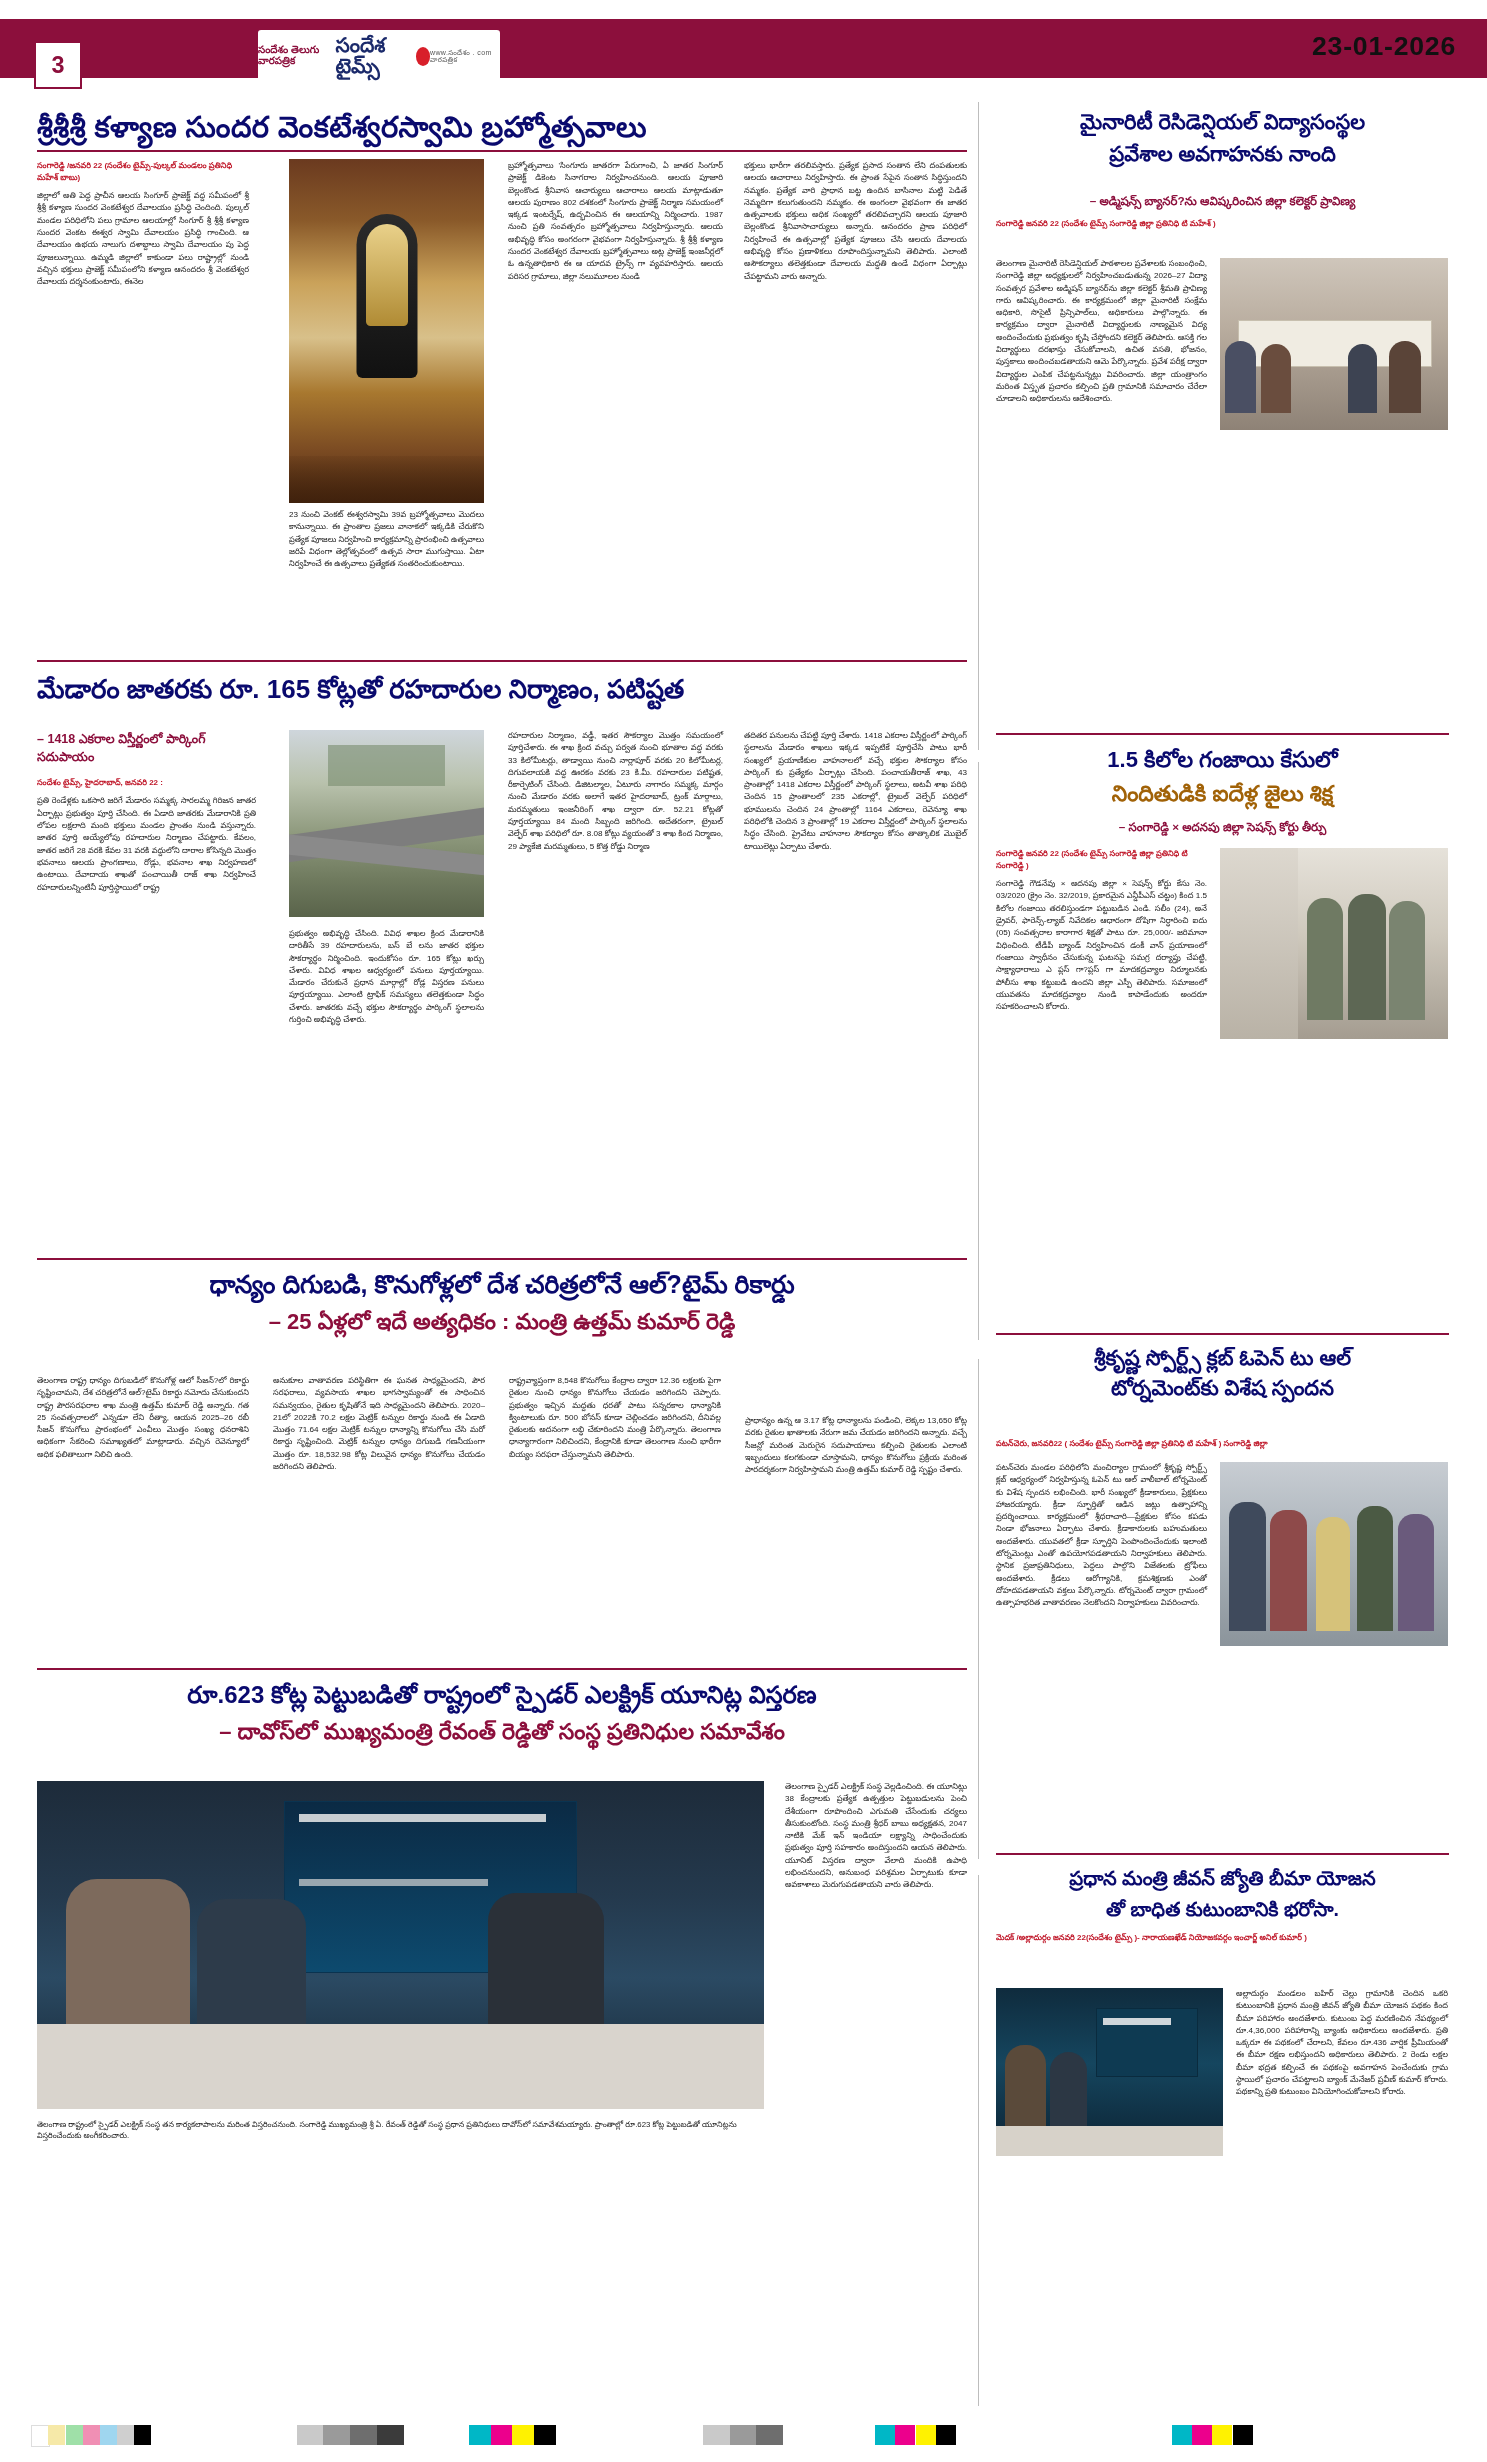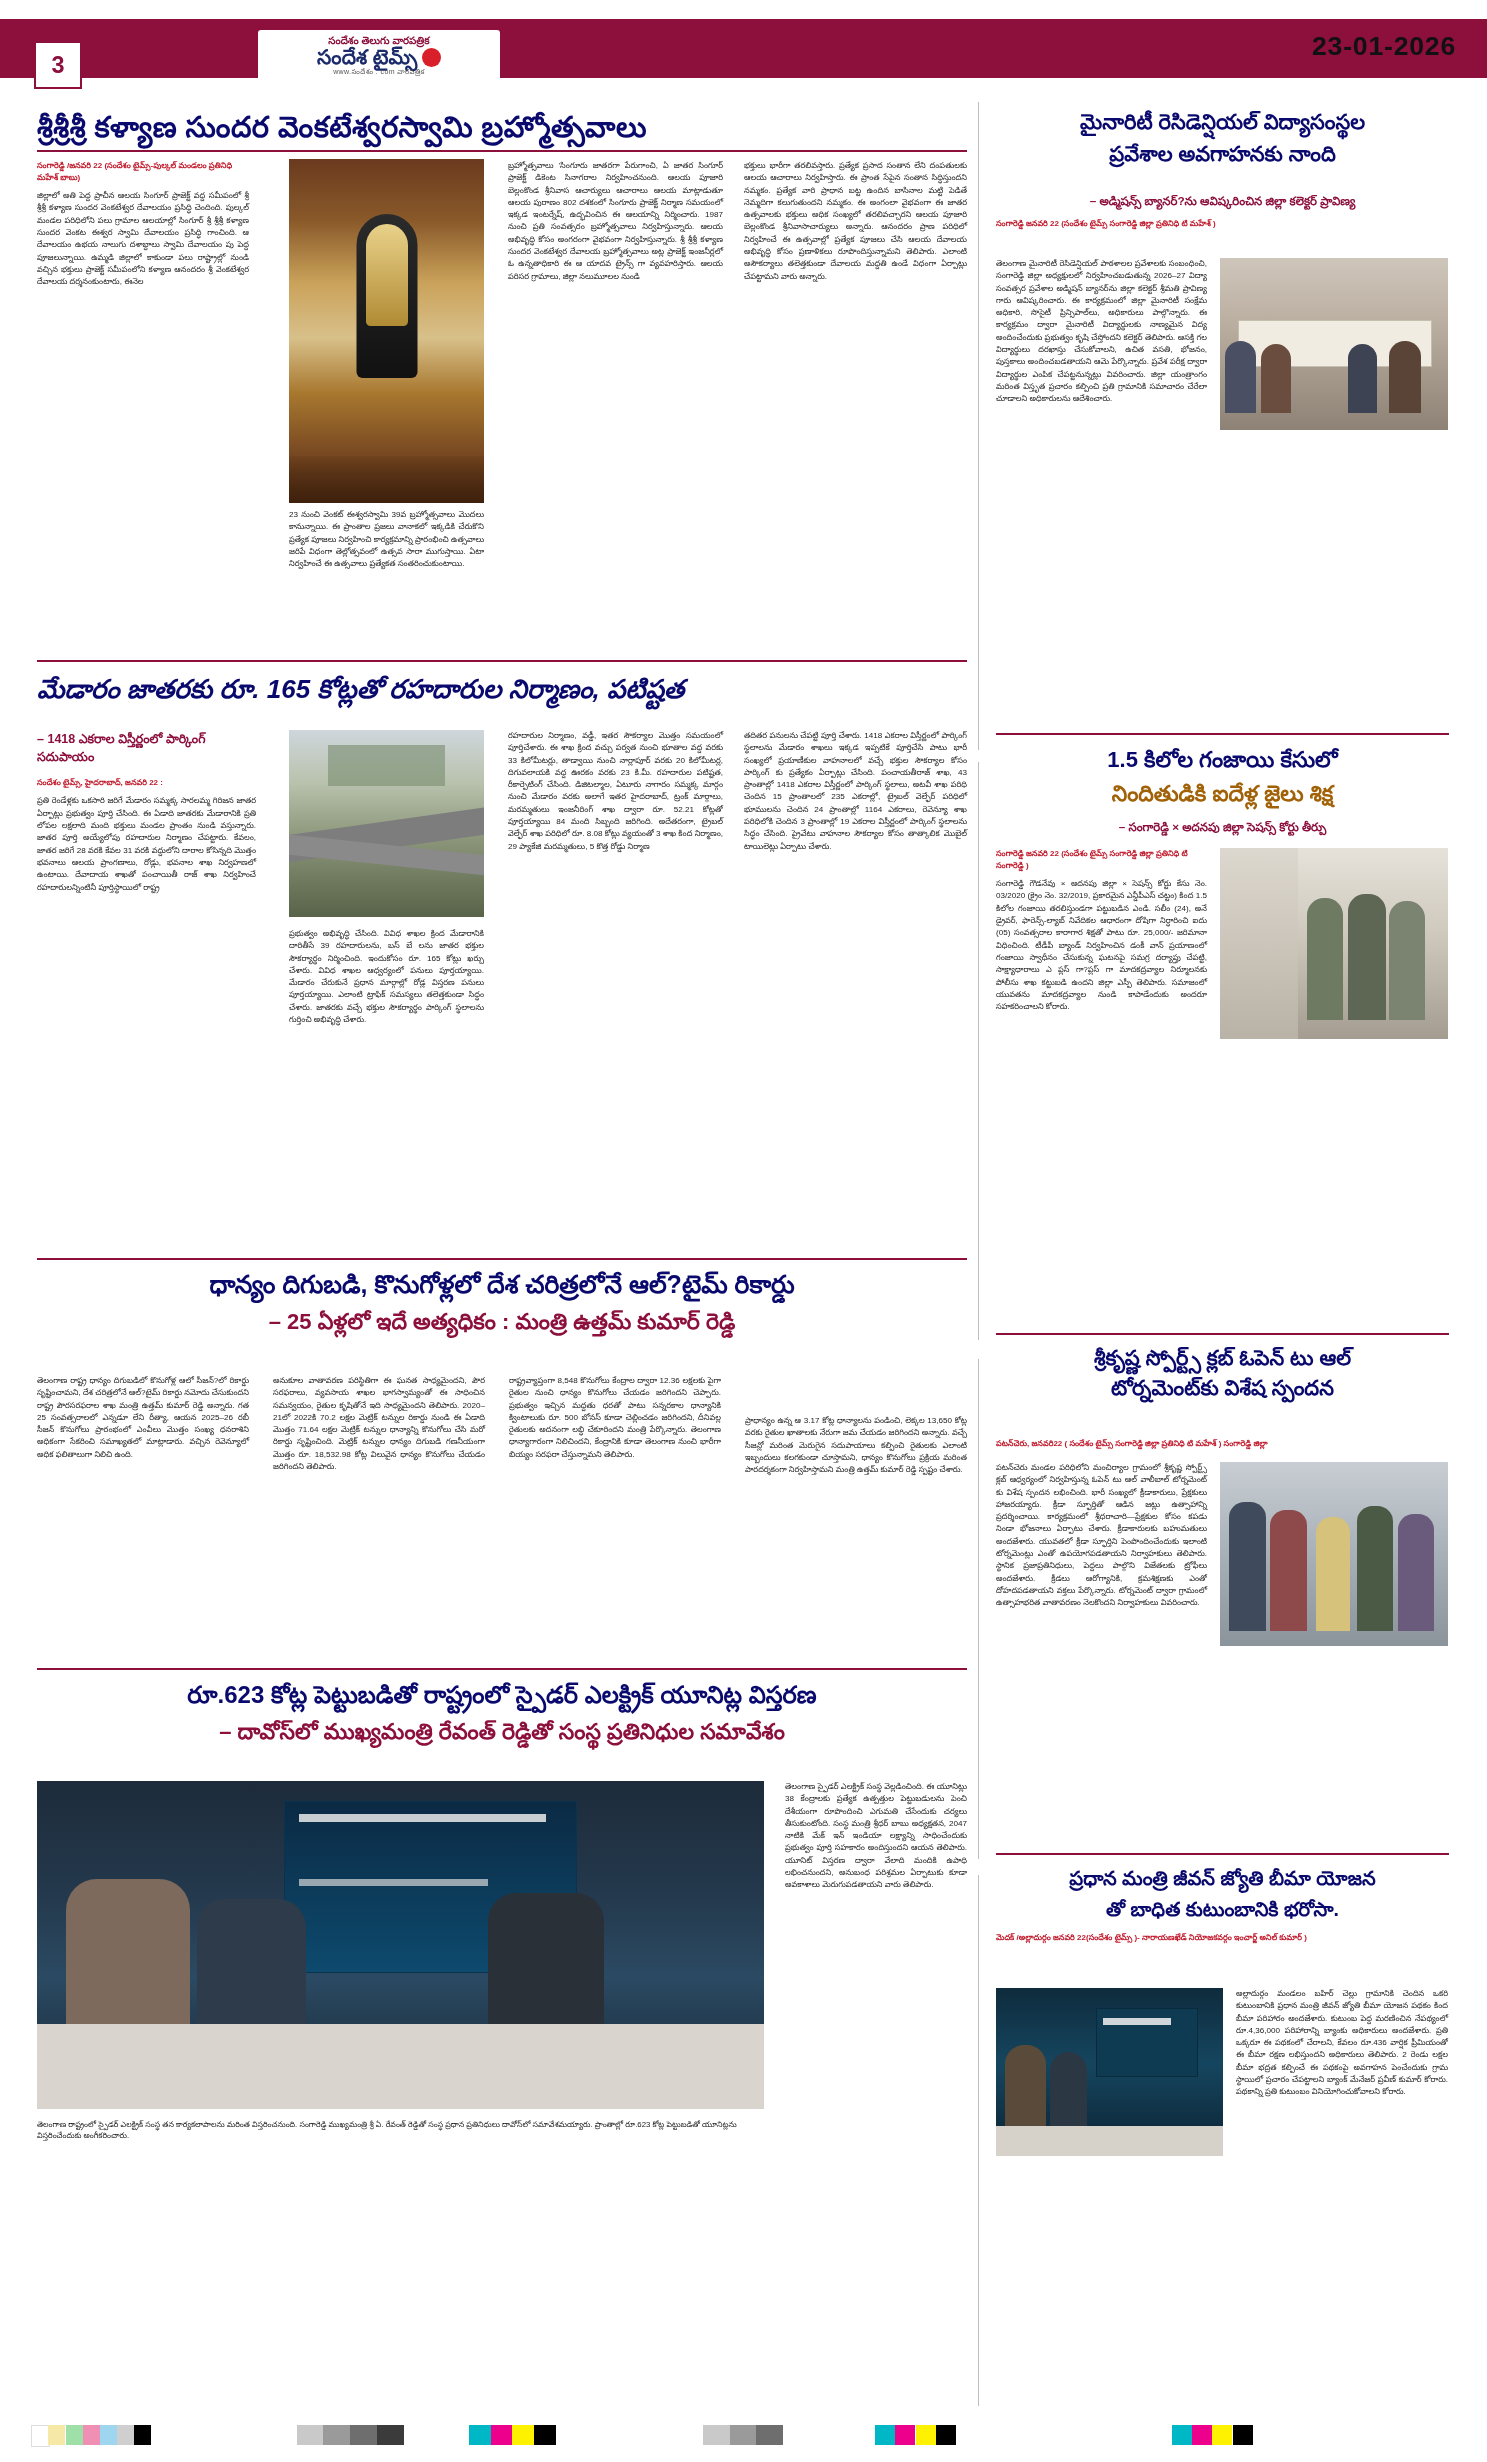--- a/index.html
+++ b/index.html
@@ -8,21 +8,21 @@
 
   
   .masthead{position:absolute;left:0;top:0;width:1487px;height:91px;}
   .mast-bar{position:absolute;left:0;top:19px;width:1487px;height:55px;background:#8c0f3c;}
   .mast-bar2{position:absolute;left:0;top:73px;width:1487px;height:4.7px;background:#8c0f3c;}
   .pagenum{position:absolute;left:34px;top:41px;width:44px;height:44px;background:#ffffff;border:2.3px solid #8c0f3c;
            display:flex;align-items:center;justify-content:center;font-size:23.4px;font-weight:bold;color:#8c0f3c;}
   .logo{position:absolute;left:258px;top:30px;width:242px;height:52px;background:#ffffff;border-radius:3.1px;
         display:flex;align-items:center;justify-content:center;overflow:hidden;}
   .logo .lg1{font-size:10.2px;color:#8c0f3c;font-weight:bold;}
-  .logo-inner{display:flex;flex-direction:column;align-items:center;line-height:1.05;justify-content:space-between;}
+  .logo-inner{display:flex;flex-direction:row;align-items:center;line-height:1.05;justify-content:space-between;}
   .logo-row{display:flex;align-items:center;gap:4.7px;}
   .logo-main{font-size:20.3px;font-weight:bold;color:#1b2a6b;}
   .logo-dot{width:19px;height:19px;border-radius:50%;background:#d81f2a;display:inline-block;}
   .logo-sub{font-size:7px;color:#555;letter-spacing:0.4px;}
   .datebox{position:absolute;right:31px;top:31px;font-size:26.6px;font-weight:bold;color:#111;letter-spacing:0.8px;}
 
   
   .hl{font-family:"Liberation Sans",sans-serif;color:#0a0a6e;font-weight:bold;line-height:1.25;}
   .hl-maroon{color:#8c0f3c;}
   .body{font-size:8.1px;line-height:1.52;text-align:justify;color:#1a1a1a;}
@@ -91,21 +91,21 @@
   <div class="col" style="left:508px;top:160px;width:215px;">
     <div class="body">బ్రహ్మోత్సవాలు 'సింగూరు జాతరగా పేరుగాంచి, ఏ జాతర సింగూర్ ప్రాజెక్ట్ డికెంట సినాగరాల నిర్వహించనుంది. ఆలయ పూజారి బెల్లంకొండ శ్రీనివాస ఆచార్యులు ఆచారాలు ఆలయ మాట్లాడుతూ ఆలయ పురాణం 802 దశకంలో సింగూరు ప్రాజెక్ట్ నిర్మాణ సమయంలో ఇక్కడ ఇంటర్నేష్, ఉద్భవించిన ఈ ఆలయాన్ని నిర్మించారు. 1987 నుంచి ప్రతి సంవత్సరం బ్రహ్మోత్సవాలు నిర్వహిస్తున్నారు. ఆలయ అభివృద్ధి కోసం అంగరంగా వైభవంగా నిర్వహిస్తున్నారు. శ్రీ శ్రీశ్రీ కళ్యాణ సుందర వెంకటేశ్వర దేవాలయ బ్రహ్మోత్సవాలు అట్ల ప్రాజెక్ట్ ఇంజనీర్లలో ఓ ఉన్నతాధికారి ఈ ఆ యాదవ ట్రైన్స్ గా వ్యవహరిస్తారు. ఆలయ పరిసర గ్రామాలు, జిల్లా నలుమూలల నుండి</div>
   </div>
   <div class="col" style="left:744px;top:160px;width:223px;">
     <div class="body">భక్తులు భారీగా తరలివస్తారు. ప్రత్యేక ప్రసాద సంతాన లేని దంపతులకు ఆలయ ఆచారాలు నిర్వహిస్తారు. ఈ ప్రాంత సేపైన సంతాన సిద్ధిస్తుందని నమ్మకం. ప్రత్యేక వారి ప్రాధాన బట్ట ఉందిన బాసినాల మట్టి పెడితే నెమ్మదిగా కలుగుతుందని నమ్మకం. ఈ అంగంలా వైభవంగా ఈ జాతర ఉత్సవాలకు భక్తులు అధిక సంఖ్యలో తరలివచ్చారని ఆలయ పూజారి బెల్లంకొండ శ్రీనివాసాచార్యులు అన్నారు. ఆనందరం ప్రాణ పరిధిలో నిర్వహించే ఈ ఉత్సవాల్లో ప్రత్యేక పూజలు చేసి ఆలయ దేవాలయ అభివృద్ధి కోసం ప్రణాళికలు రూపొందిస్తున్నామని తెలిపారు. ఎలాంటి అసౌకర్యాలు తలెత్తకుండా దేవాలయ మద్దతి ఉండే విధంగా ఏర్పాట్లు చేపట్టామని వారు అన్నారు.</div>
   </div>
 
   <div class="divider" style="left:37px;top:660px;width:930px;height:1.6px;background:#8c0f3c;"></div>
 
   <div class="col" style="left:37px;top:673px;width:930px;">
-    <div class="hl" style="font-size:26px;color:#0a0a6e;font-style:italic;">మేడారం జాతరకు రూ. 165 కోట్లతో రహదారుల నిర్మాణం, పటిష్టత</div>
+    <div class="hl" style="font-size:26px;color:#0a0a6e;">మేడారం జాతరకు రూ. 165 కోట్లతో రహదారుల నిర్మాణం, పటిష్టత</div>
   </div>
   <div class="col" style="left:37px;top:730px;width:219px;">
     <div class="hl hl-maroon" style="font-size:12.5px;line-height:1.45;">– 1418 ఎకరాల విస్తీర్ణంలో పార్కింగ్ సదుపాయం</div>
     <div class="credit" style="margin-top:11px;">సందేశం టైమ్స్, హైదరాబాద్, జనవరి 22 :</div>
     <div class="body" style="margin-top:6.2px;">ప్రతి రెండేళ్లకు ఒకసారి జరిగే మేడారం సమ్మక్క సారలమ్మ గిరిజన జాతర ఏర్పాట్లు ప్రభుత్వం పూర్తి చేసింది. ఈ ఏడాది జాతరకు మేడారానికి ప్రతి లోపల లక్షలాది మంది భక్తులు మండల ప్రాంతం నుండి వస్తున్నారు. జాతర పూర్తి అయ్యేలోపు రహదారుల నిర్మాణం చేపట్టారు. కేవలం, జాతర జరిగే 28 వరకి కేవల 31 వరకి వద్దులోని దారాల కోసిన్నది మొత్తం భవనాలు ఆలయ ప్రాంగణాలు, రోడ్లు, భవనాల శాఖ నిర్వహణలో ఉంటాయి. దేవాదాయ శాఖతో పంచాయితీ రాజ్ శాఖ నిర్వహించే రహదారులన్నింటినీ పూర్తిస్థాయిలో రాష్ట్ర</div>
   </div>
 
   <div class="photo" style="position:absolute;left:289px;top:730px;width:195px;height:187px;">
     <div class="ph-in" style="background:linear-gradient(180deg,#cfd6dc 0%,#b9c2ad 28%,#8f9a7e 55%,#6f7a5e 80%,#59634a 100%);"></div>
     <div style="position:absolute;left:-10%;top:48%;width:130%;height:26.6px;background:#7d7d7d;transform:rotate(-8deg);"></div>

